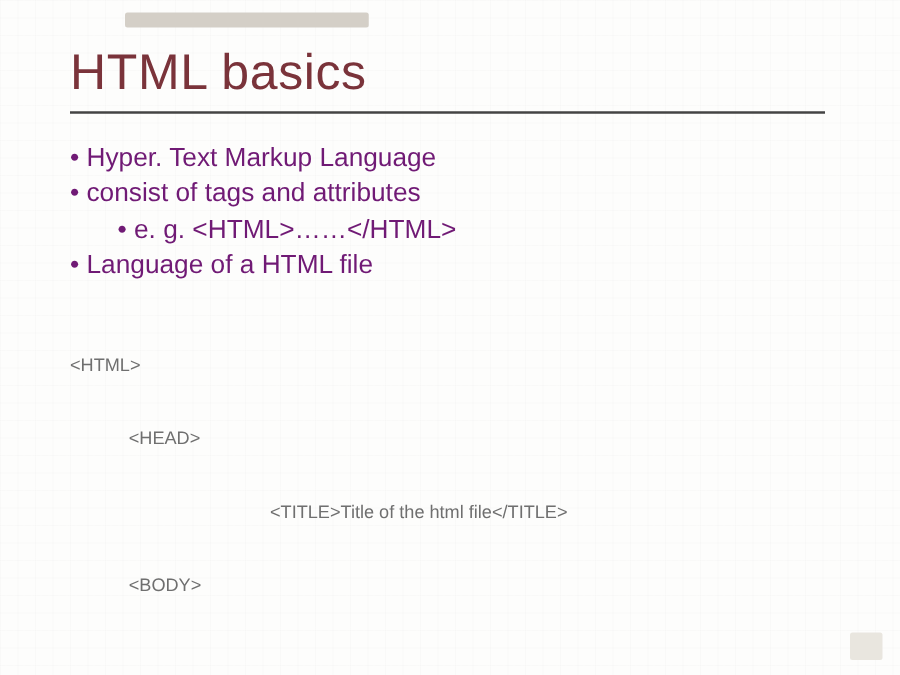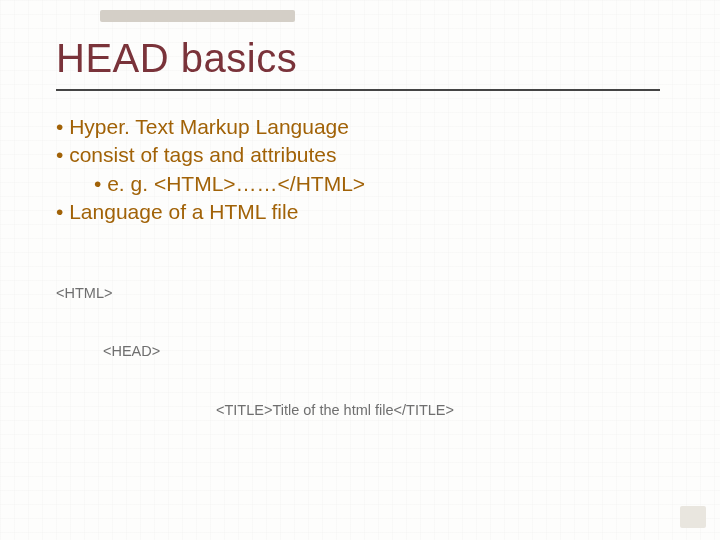--- a/index.html
+++ b/index.html
@@ -50,21 +50,21 @@
     font-size: 40px;
     font-weight: 400;
     color: #7a333a;
     letter-spacing: 0.5px;
     padding-bottom: 8px;
     border-bottom: 2px solid #444;
     margin-bottom: 22px;
   }
   .bullets {
     font-size: 21px;
-    color: #a16207;
+    color: #701a75;
     line-height: 1.35;
     font-family: Verdana, Geneva, sans-serif;
   }
   .b1 { margin-left: 0; }
   .b2 { margin-left: 38px; }
   .bullet::before {
     content: "• ";
   }
   .code-block {
     margin-top: 18px;
@@ -79,32 +79,33 @@
   .ind2 { margin-left: 160px; }
 </style>
 </head>
 <body>
 
 <div class="grid-marks"></div>
 <div class="topbar-accent"></div>
 <div class="corner-accent"></div>
 
 <div class="slide">
-  <div class="title">HEAD basics</div>
+  <div class="title">HTML basics</div>
 
   <div class="bullets">
     <div class="b1 bullet">Hyper. Text Markup Language</div>
     <div class="b1 bullet">consist of tags and attributes</div>
     <div class="b2 bullet">e. g. &lt;HTML&gt;……&lt;/HTML&gt;</div>
     <div class="b1 bullet">Language of a HTML file</div>
   </div>
 
   <div class="code-block">
     <div class="ind0">&lt;HTML&gt;</div>
     <div class="ind1">&lt;HEAD&gt;</div>
     <div class="ind2">&lt;TITLE&gt;Title of the html file&lt;/TITLE&gt;</div>
+    <div class="ind1">&lt;BODY&gt;</div>
     
     
     
     
     
   </div>
 </div>
 
 </body></html>

